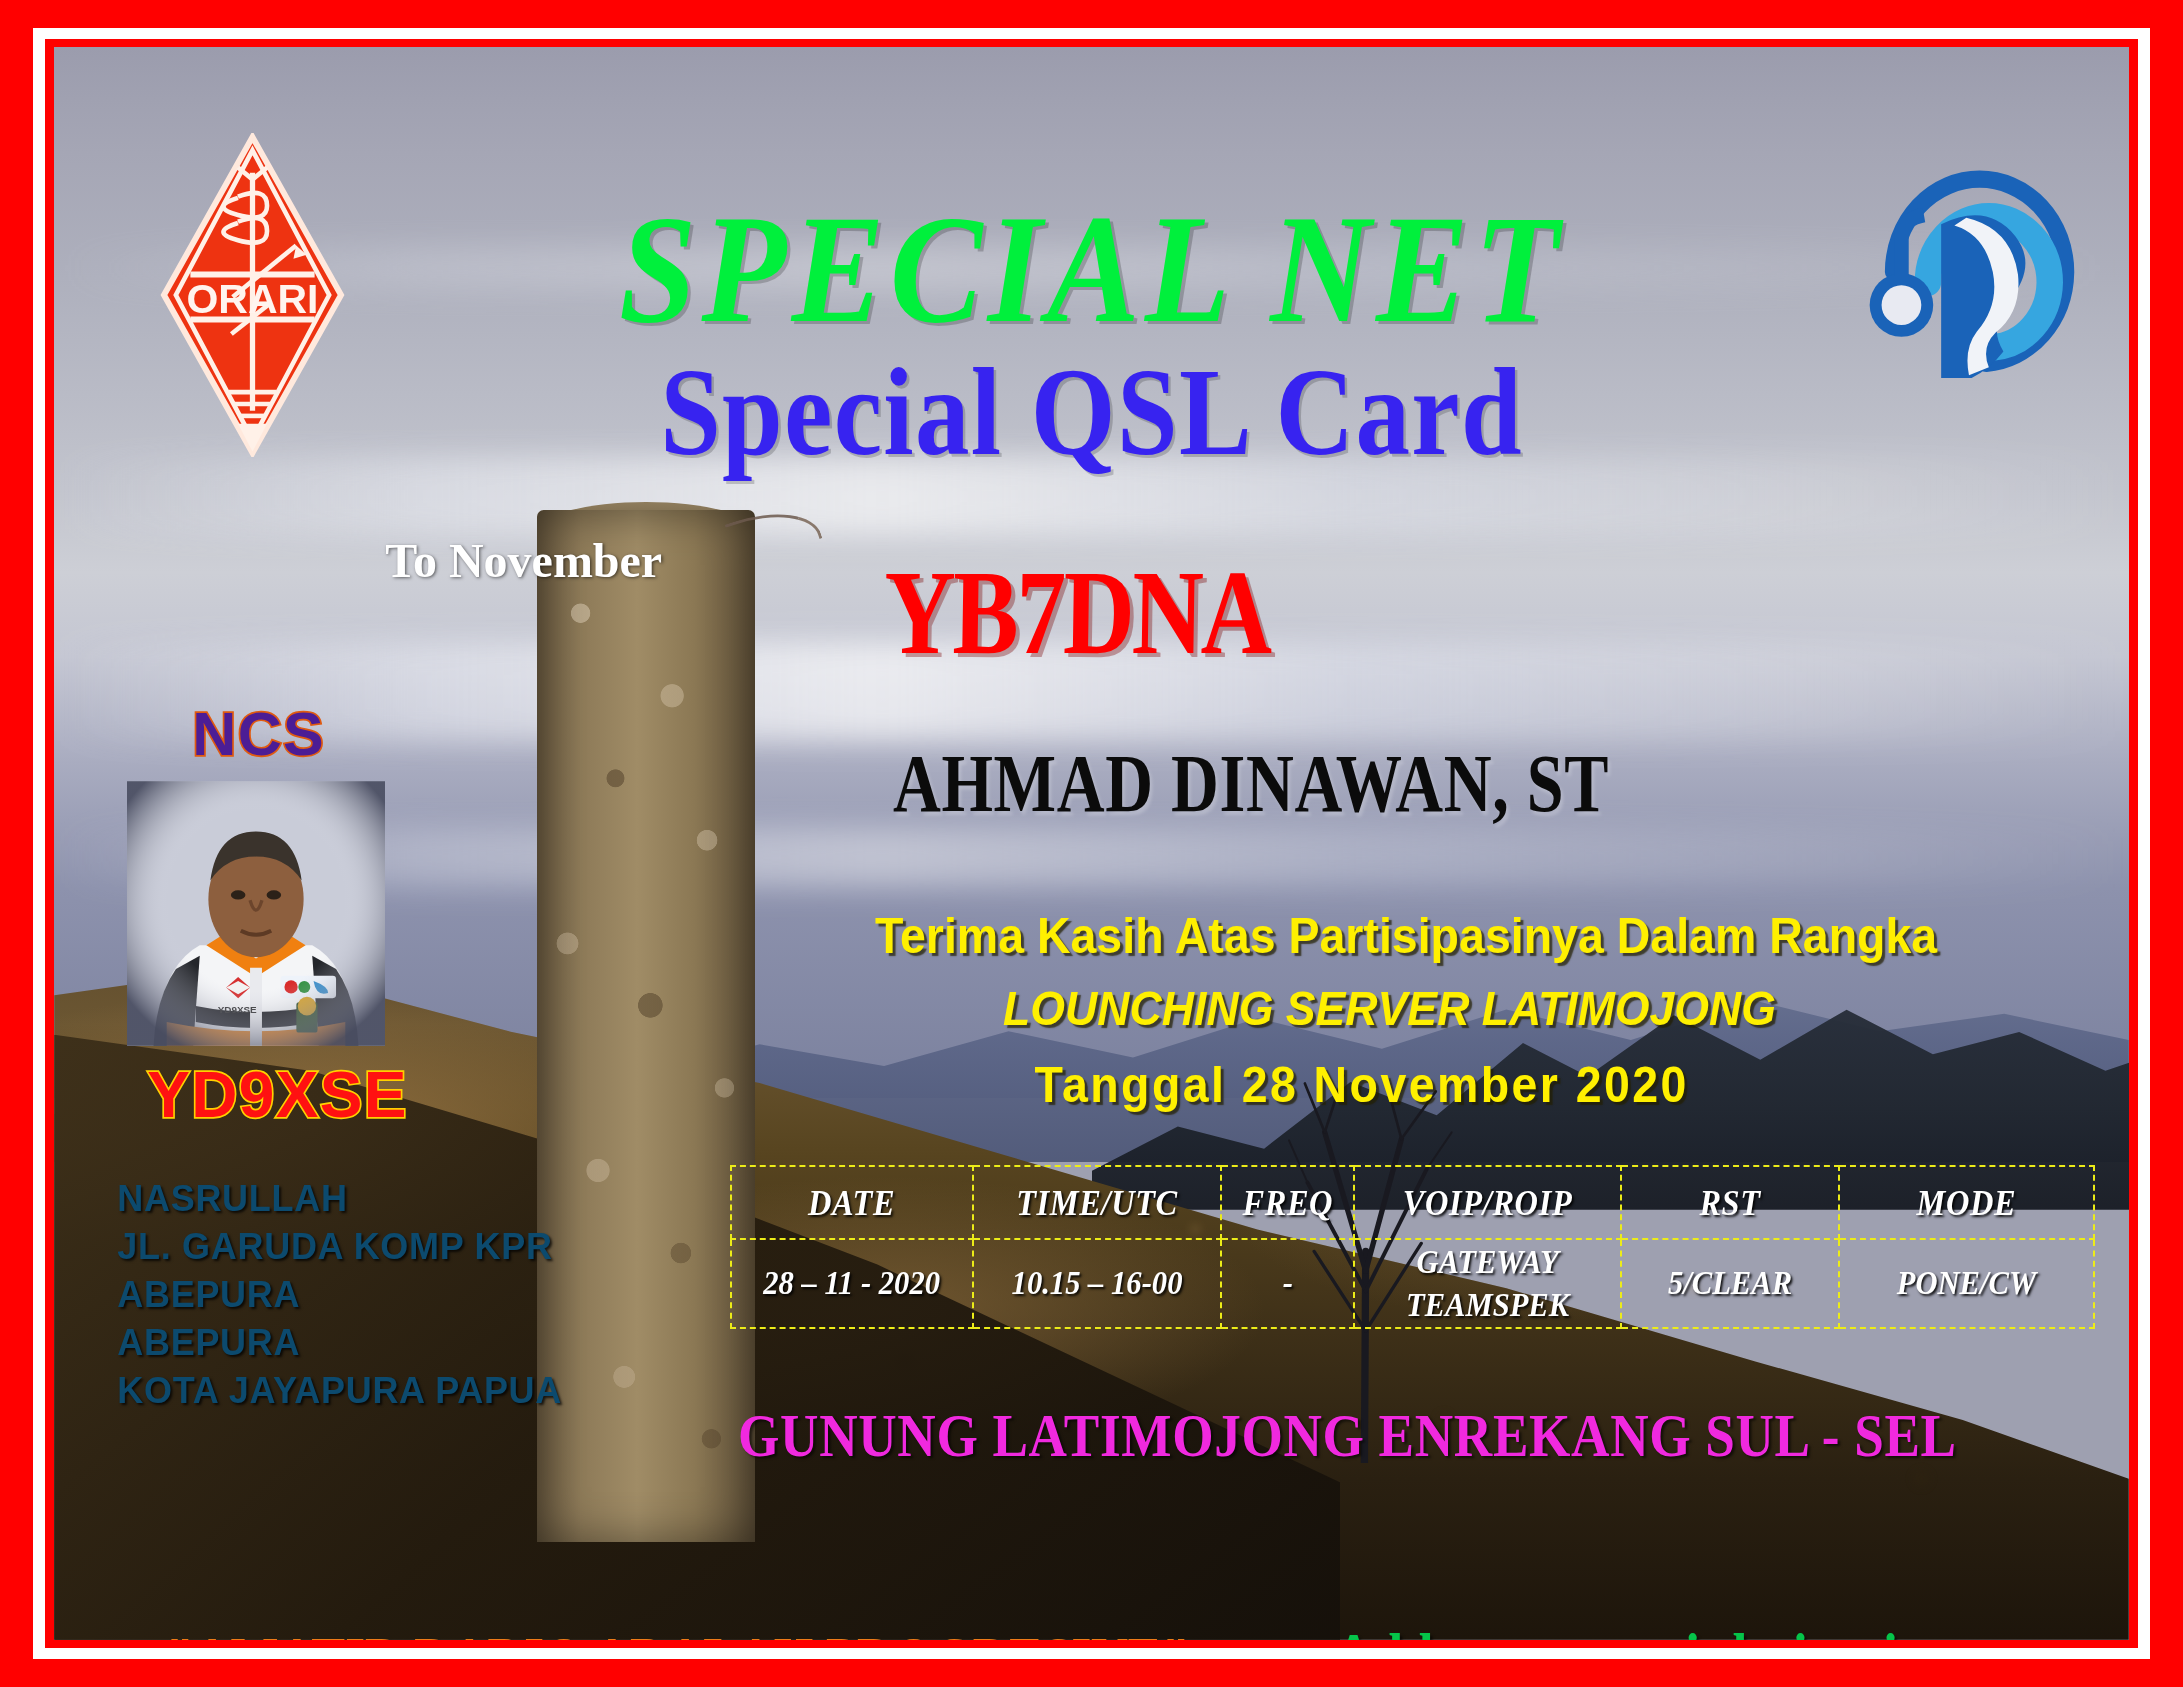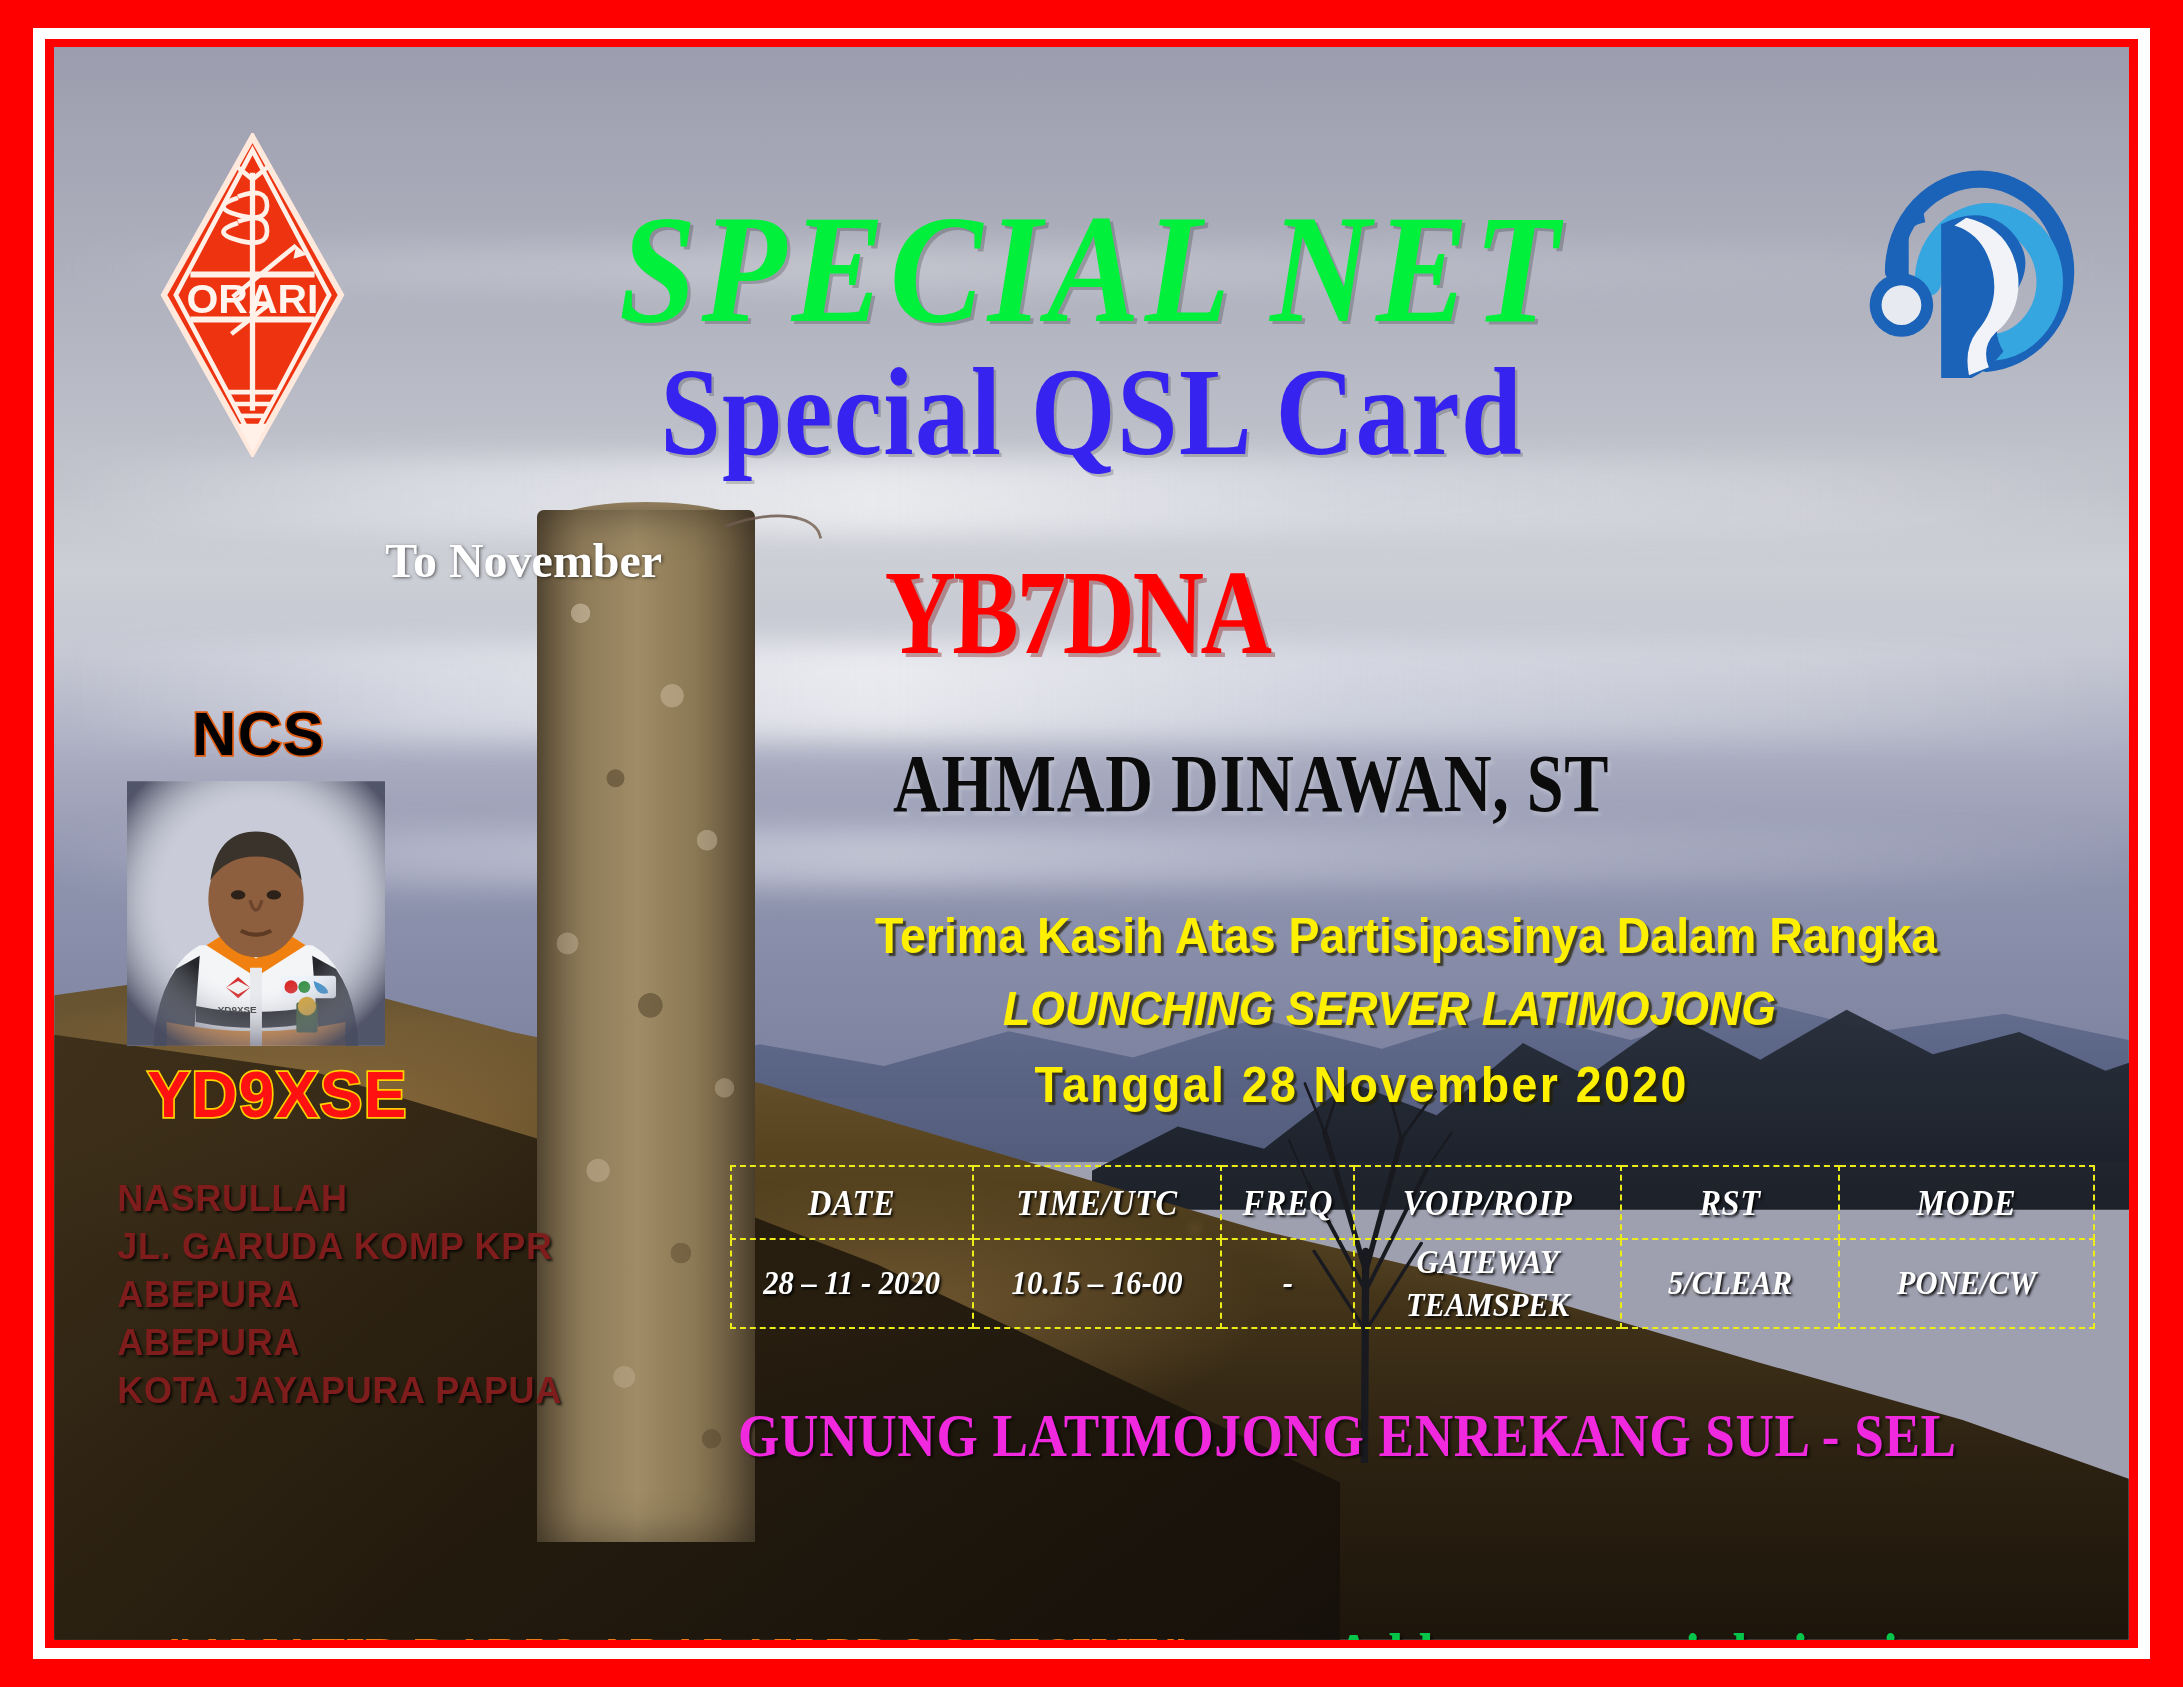--- a/index.html
+++ b/index.html
@@ -158,21 +158,21 @@
     font-family:"Liberation Serif",serif;
     font-weight:bold;font-size:48px;
     color:#ffffff;
     text-shadow:1.3px 1.3px 3.3px rgba(0,0,0,.55);
   }
 
   .ncs{
     left:138px;top:652px;
     font-family:"Liberation Sans",sans-serif;
     font-weight:bold;font-size:61px;
-    color:#000000;
+    color:#4c1d95;
     -webkit-text-stroke:3.3px #e05a10;
     paint-order:stroke fill;
     letter-spacing:1.3px;
   }
   .photo{
     left:73px;top:734px;width:258px;height:265px;
     overflow:hidden;
   }
   .yd9xse{
     left:93px;top:1011px;
@@ -182,21 +182,21 @@
     -webkit-text-stroke:3.3px #ffd000;
     paint-order:stroke fill;
     letter-spacing:1.3px;
   }
 
   .address-block{
     left:63px;top:1128px;
     font-family:"Liberation Sans",sans-serif;
     font-weight:bold;font-size:36px;
     line-height:1.33;
-    color:#7f1d1d;
+    color:#0c4a6e;
     text-shadow:2px 2px 2.6px rgba(0,0,0,.75);
     letter-spacing:0.7px;
   }
 
   .callsign{
     left:830px;top:509px;
     font-family:"Liberation Serif",serif;
     font-weight:bold;font-size:99px;
     color:#ff0000;
     letter-spacing:-2.6px;

